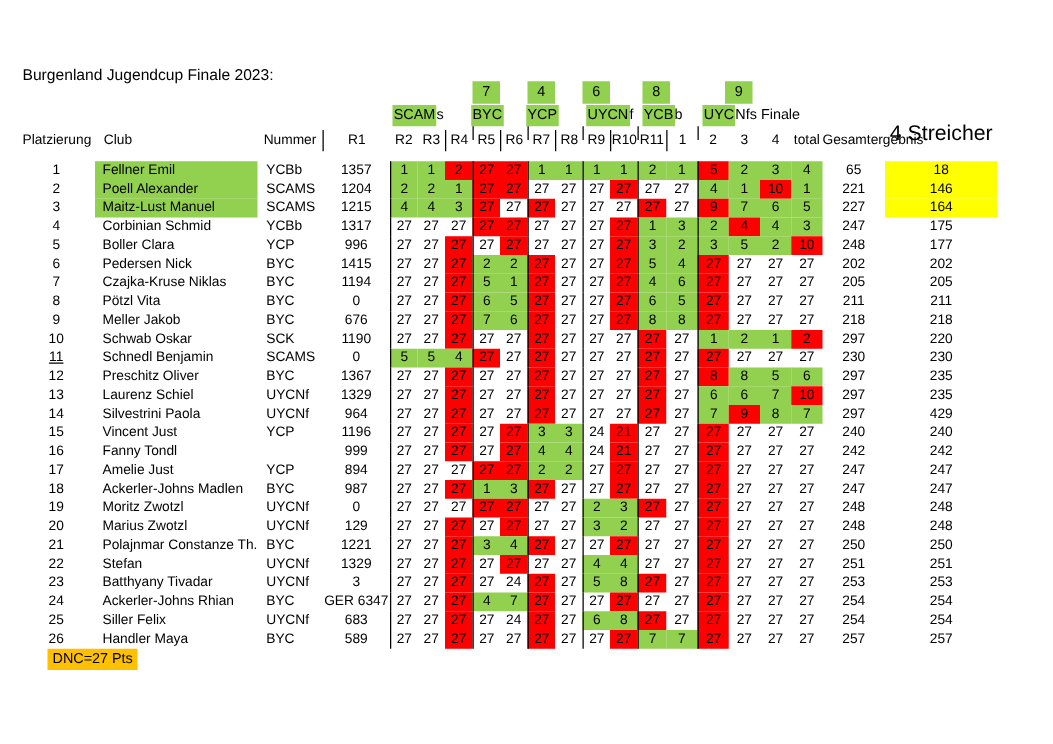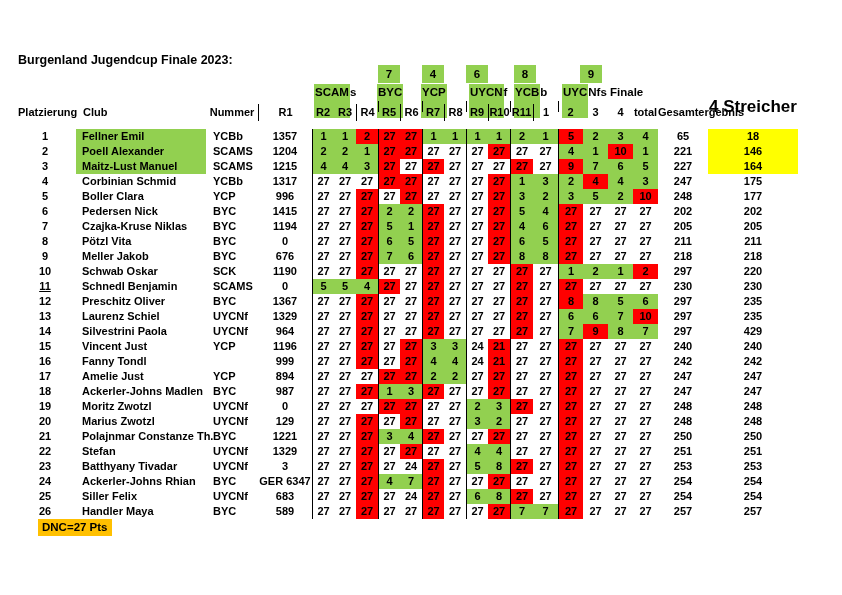--- a/index.html
+++ b/index.html
@@ -1,30 +1,30 @@
 <!DOCTYPE html>
 <html><head>
 <meta charset="utf-8">
 <style>
   html,body{margin:0;padding:0;background:#fff;}
   .stage{
     position:relative;width:842px;height:595px;background:#fff;
-    font-family:"Liberation Sans",sans-serif;font-weight:700;color:#000;
+    font-family:"Liberation Sans",sans-serif;font-weight:400;color:#000;
     overflow:hidden;
     --green:#92D050;--red:#FF0000;--yellow:#FFFF00;--orange:#FFC000;
   }
   .title{position:absolute;left:18px;top:53px;font-size:12.5px;white-space:nowrap;}
   .subtitle{position:absolute;left:82px;top:84px;font-size:12.5px;white-space:nowrap;}
 
   .numbox{position:absolute;top:65px;width:22px;height:18px;background:var(--green);
     text-align:center;line-height:18px;font-size:11.5px;}
   .nb1{left:378px}.nb2{left:422px}.nb3{left:466px}.nb4{left:514px}.nb5{left:580px}
 
   .clublabel{position:absolute;top:84px;height:17px;line-height:17px;font-size:11.5px;white-space:nowrap;}
-  .clublabel .hl{background:var(--green);display:inline-block;height:34px;padding:0 1px;text-align:right;}
+  .clublabel .hl{background:var(--green);display:inline-block;height:17px;padding:0 1px;text-align:right;}
   .cl0{left:314px}.cl1{left:377px}.cl2{left:421px}.cl3{left:469px}.cl4{left:514px}.cl5{left:562px}
 
   .vstub{position:absolute;top:101px;width:1px;height:11px;background:#000;}
   .vs1{left:378px}.vs2{left:422px}.vs3{left:466px}.vs4{left:510px}.vs5{left:558px}
 
   .grid{display:grid;
     grid-template-columns:62px 130px 52px 54px repeat(9,22px) 23px 25px repeat(4,25px) 50px 90px;}
   .hdr{position:absolute;left:14px;top:104px;}
   .hdr .c{height:17px;line-height:17px;}
   .streicher{position:absolute;left:708px;top:97px;width:90px;text-align:center;font-size:17px;white-space:nowrap;}

